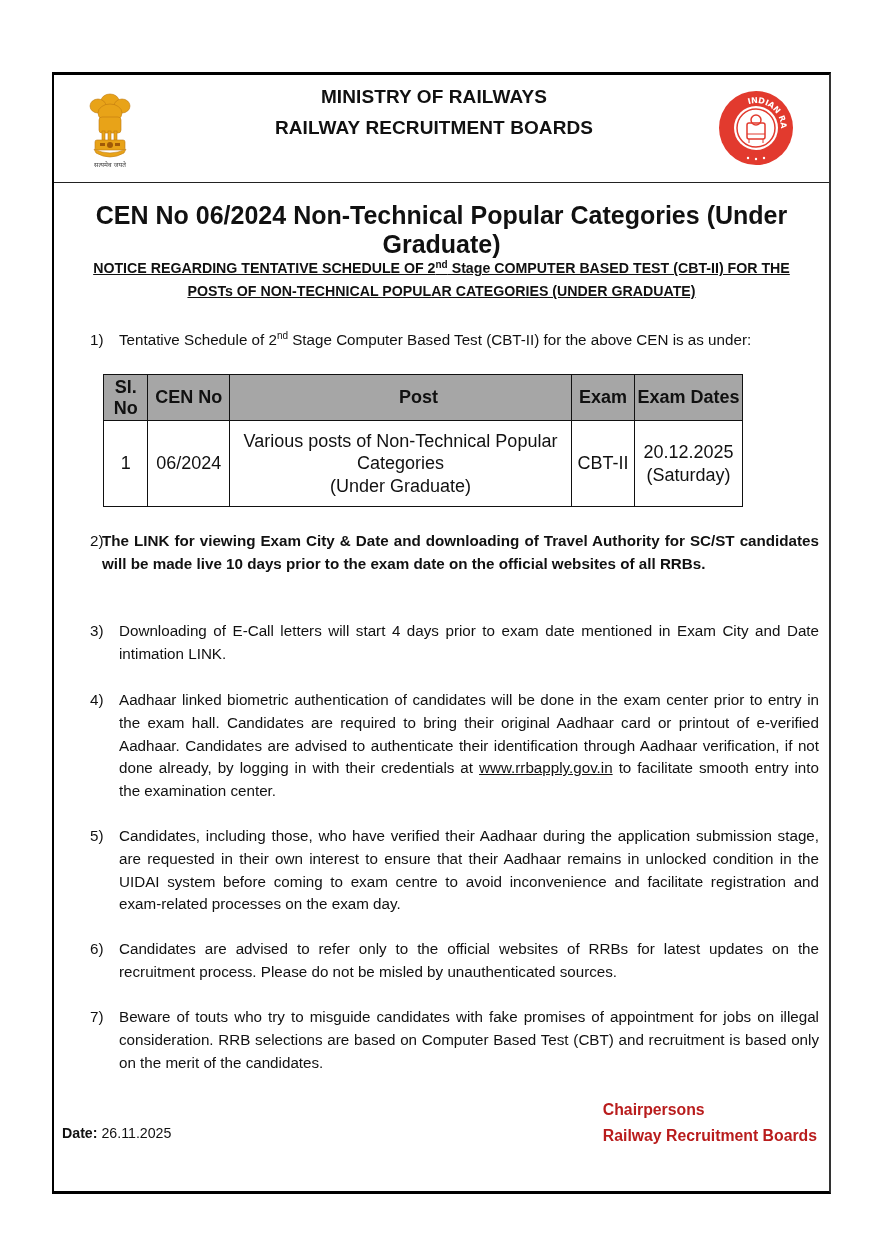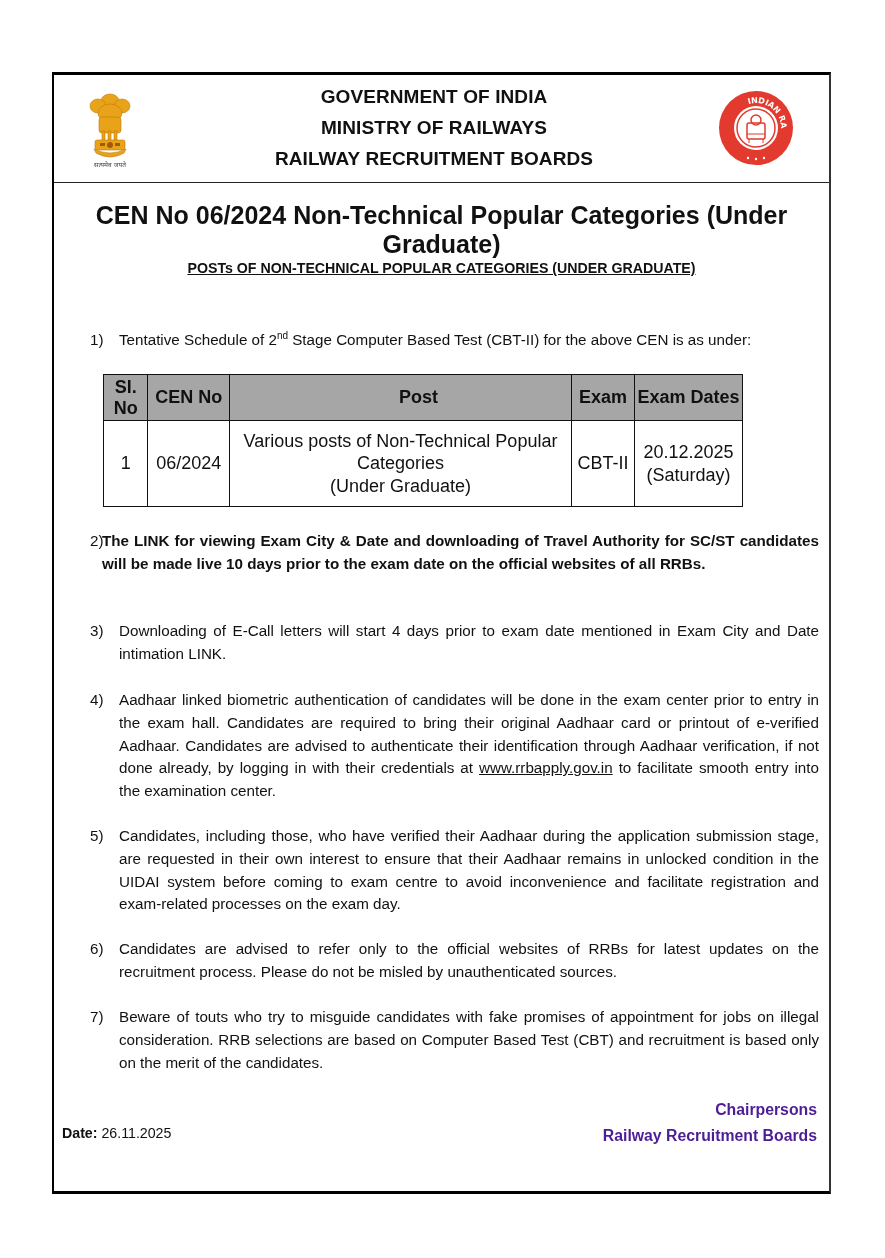--- a/index.html
+++ b/index.html
@@ -71,22 +71,22 @@
     table.schedule td {
       border: 1px solid #111; text-align: center; vertical-align: middle;
       height: 86px; line-height: 22.5px;
     }
 
     .date-line {
       position: absolute; left: 8px; top: 1050px; font-size: 14.2px; color: #111;
     }
     .date-line b { font-weight: bold; }
     .signature {
-      position: absolute; right: 12px; top: 1022px; text-align: right;
-      font-weight: bold; font-size: 15.8px; line-height: 26px; color: #4c1d95;
+      position: absolute; right: 12px; top: 1022px; text-align: left;
+      font-weight: bold; font-size: 15.8px; line-height: 26px; color: #b91c1c;
     }
   </style>
 </head>
 <body>
 
 <div class="frame">
 
   <div class="header">
 
     <div class="emblem">
@@ -106,21 +106,20 @@
         <g fill="#a05a08">
           <circle cx="28" cy="54" r="3"></circle>
           <rect x="18" y="52" width="5" height="3"></rect>
           <rect x="33" y="52" width="5" height="3"></rect>
         </g>
         <text x="28" y="76" font-size="6.5" text-anchor="middle" fill="#444" font-family="DejaVu Sans, sans-serif">सत्यमेव जयते</text>
       </svg>
     </div>
 
     <div class="header-titles">
-      <div class="header-line l1">GOVERNMENT OF INDIA</div>
       <div class="header-line l2">MINISTRY OF RAILWAYS</div>
       <div class="header-line l3">RAILWAY RECRUITMENT BOARDS</div>
     </div>
 
     <div class="rail-logo">
       <svg width="78" height="78" viewBox="0 0 78 78">
         <circle cx="39" cy="39" r="37" fill="#e23a2e"></circle>
         <circle cx="39" cy="39" r="22" fill="#ffffff"></circle>
         <circle cx="39" cy="39" r="19" fill="none" stroke="#e23a2e" stroke-width="1.5"></circle>
         <rect x="30" y="34" width="18" height="16" rx="2" fill="none" stroke="#e23a2e" stroke-width="1.5"></rect>
@@ -135,20 +134,23 @@
         <circle cx="39" cy="70" r="1.2" fill="#fff"></circle>
         <circle cx="31" cy="69" r="1.2" fill="#fff"></circle>
         <circle cx="47" cy="69" r="1.2" fill="#fff"></circle>
       </svg>
     </div>
   </div>
 
   <div class="cen-title">CEN No 06/2024 Non-Technical Popular Categories (Under Graduate)</div>
 
   <div class="notice-title">
+    <div>
+      <span>NOTICE REGARDING TENTATIVE SCHEDULE OF  2</span><sup>nd</sup><span> Stage COMPUTER BASED TEST (CBT-II) FOR THE</span>
+    </div>
     <div>POSTs OF NON-TECHNICAL POPULAR CATEGORIES  (UNDER GRADUATE)</div>
   </div>
 
   <div class="item" style="top:254px;">
     <span class="num">1)</span>
     <span class="txt"><span>Tentative Schedule of 2</span><sup>nd</sup><span>  Stage Computer Based Test (CBT-II) for the above CEN is as under:</span></span>
   </div>
 
   <table class="schedule">
     <thead>

